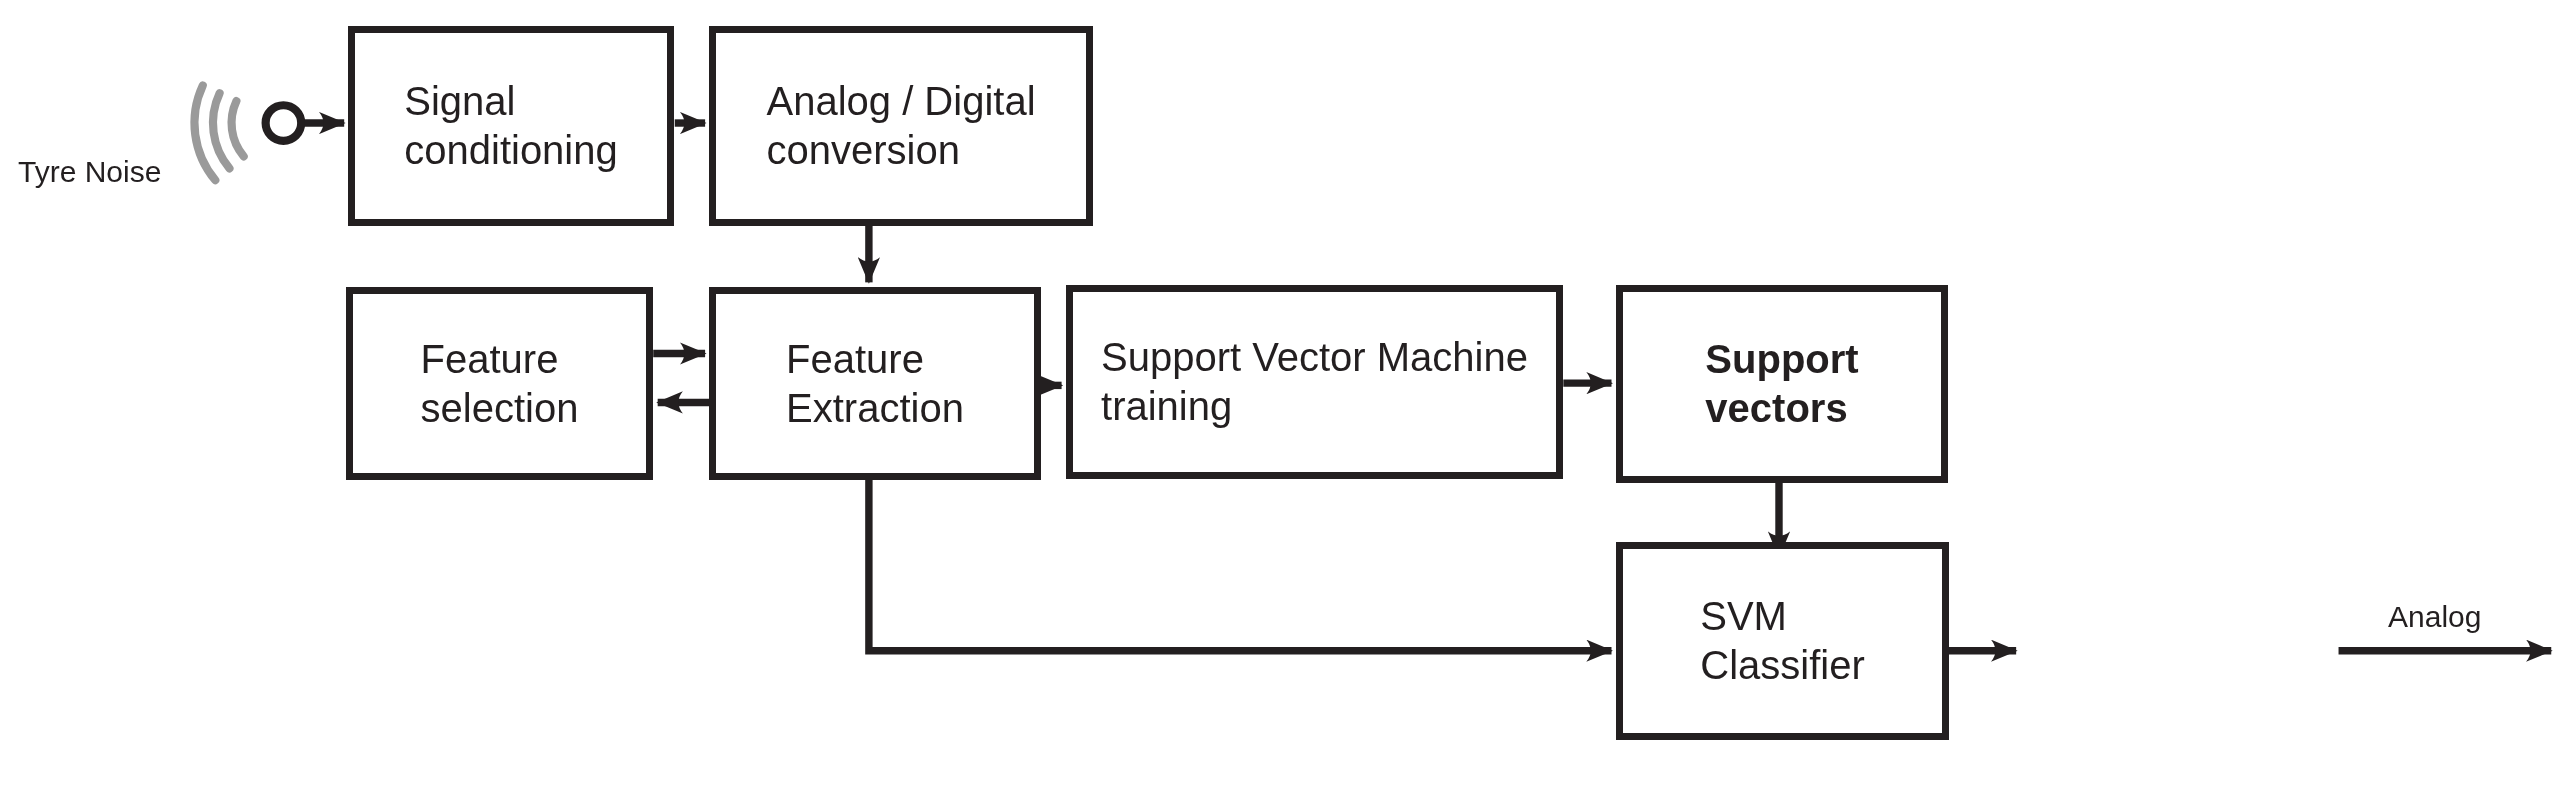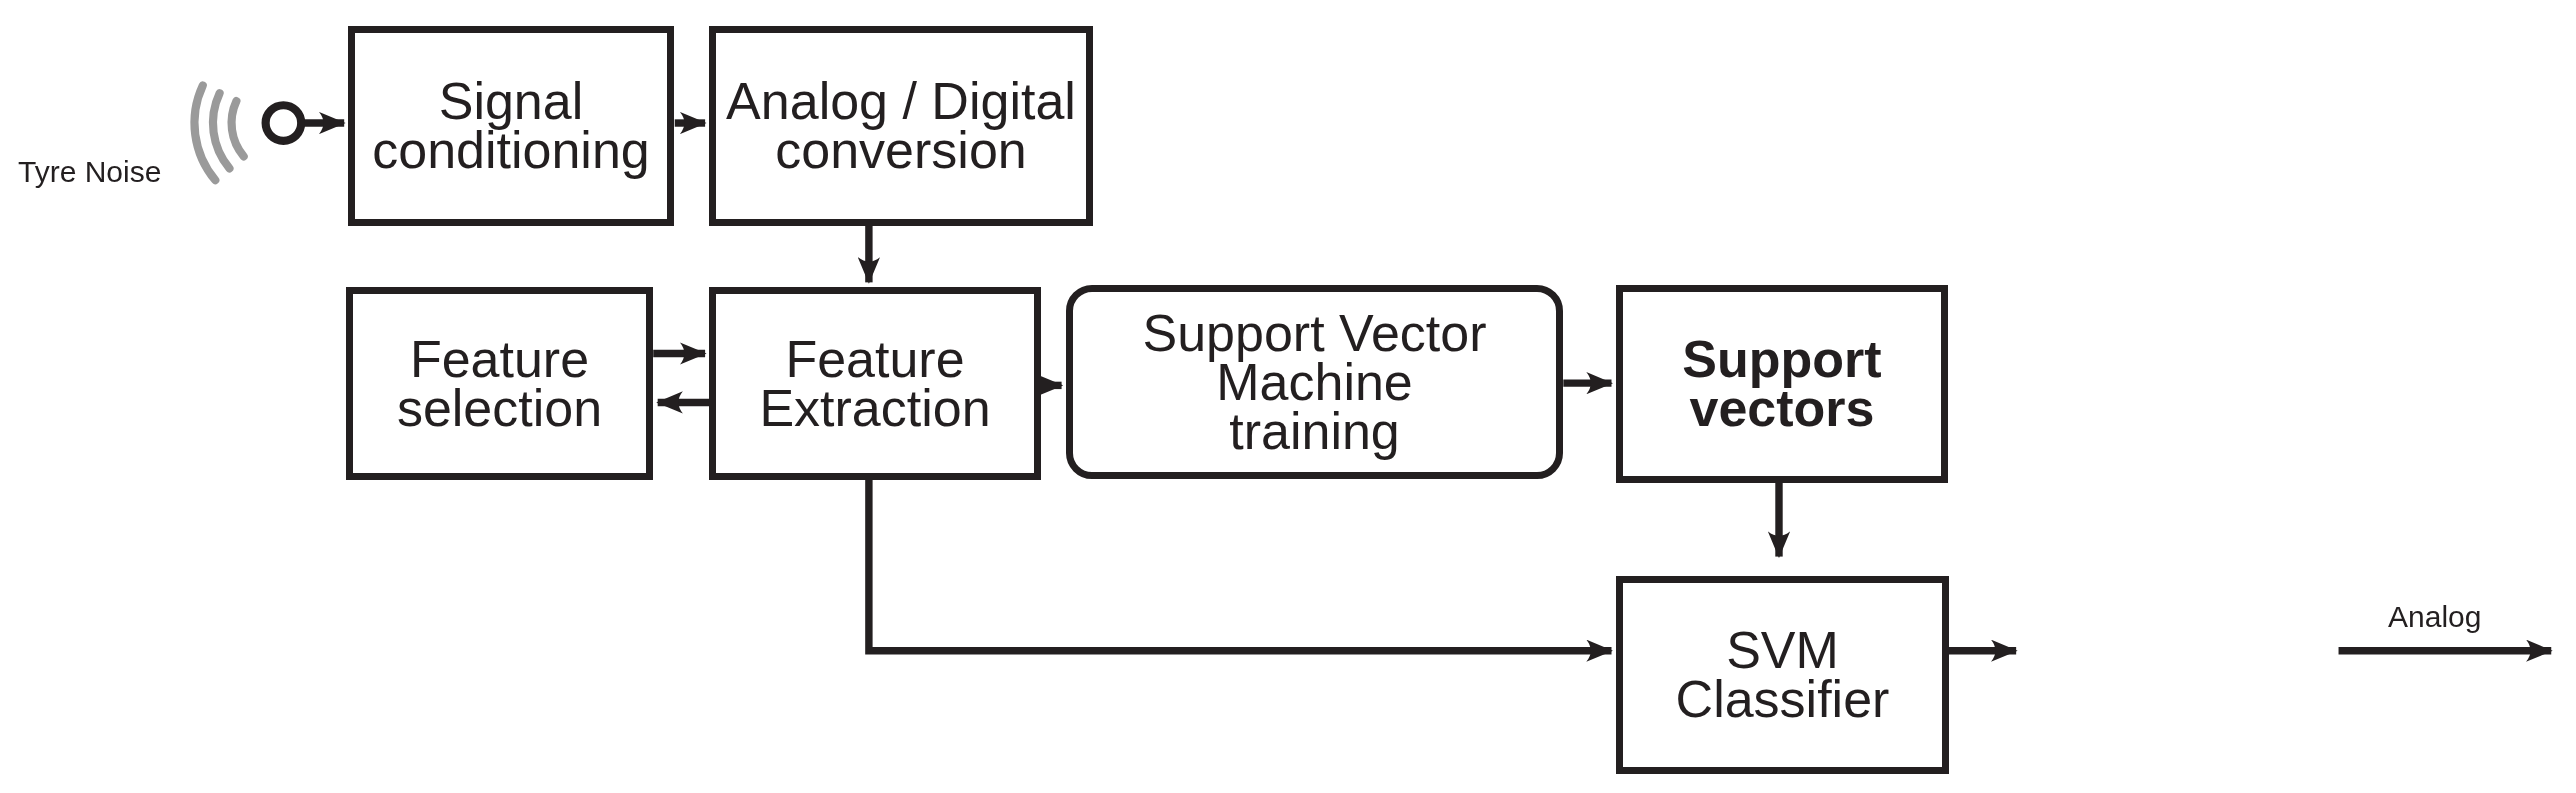--- a/index.html
+++ b/index.html
@@ -20,23 +20,23 @@
   .wire{stroke:var(--ink);stroke-width:10;fill:none;}
   .ink-fill{fill:var(--ink);stroke:none;}
   .wave-arc{stroke:var(--wave);stroke-width:11;fill:none;stroke-linecap:round;}
   .mic-circle{stroke:var(--ink);stroke-width:11;fill:var(--paper);}
   .node{
     position:absolute;
     box-sizing:border-box;
     border:7.4px solid var(--ink);
     background:var(--paper);
     display:flex;align-items:center;justify-content:center;
-    text-align:center;
+    text-align:left;
     white-space:pre-line;
-    font-size:52px;line-height:49px;
+    font-size:40px;line-height:49px;
   }
   .floating-label{
     position:absolute;
     font-size:30px;line-height:49px;
     white-space:nowrap;
   }
 </style>
 </head>
 <body>
 
@@ -77,24 +77,24 @@
 
   <div class="node" style="left:709px;top:26px;width:384px;height:200px;">Analog / Digital
 conversion</div>
 
   <div class="node" style="left:346px;top:287px;width:307px;height:193px;">Feature
 selection</div>
 
   <div class="node" style="left:709px;top:287px;width:332px;height:193px;">Feature
 Extraction</div>
 
-  <div class="node" style="left:1066px;top:285px;width:497px;height:194px;border-radius:26px;">Support Vector Machine
+  <div class="node" style="left:1066px;top:285px;width:497px;height:194px;">Support Vector Machine
 training</div>
 
   <div class="node" style="left:1616px;top:285px;width:332px;height:198px;font-weight:bold;">Support
 vectors</div>
 
-  <div class="node" style="left:1616px;top:576px;width:333px;height:198px;">SVM
+  <div class="node" style="left:1616px;top:542px;width:333px;height:198px;">SVM
 Classifier</div>
 
 
 </div>
 
 
 </body></html>

